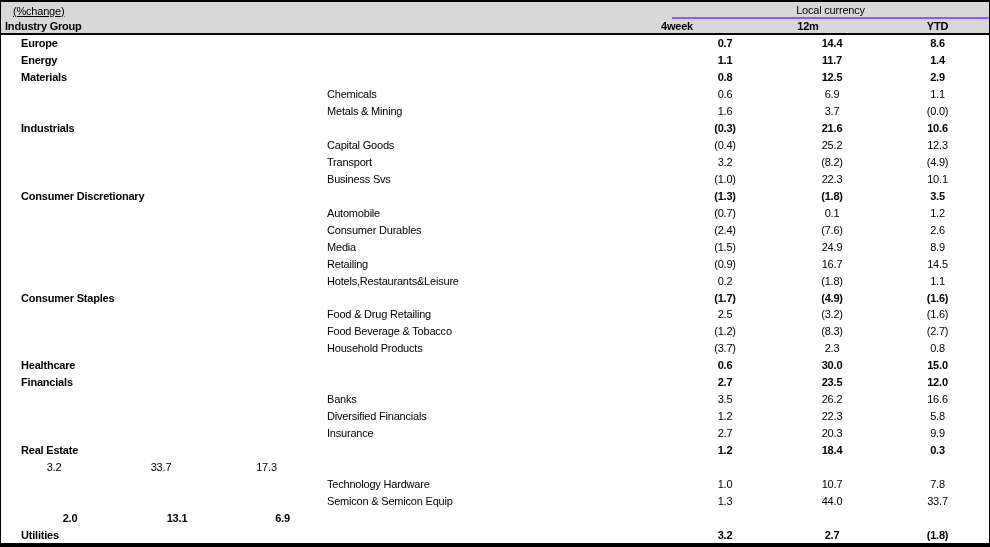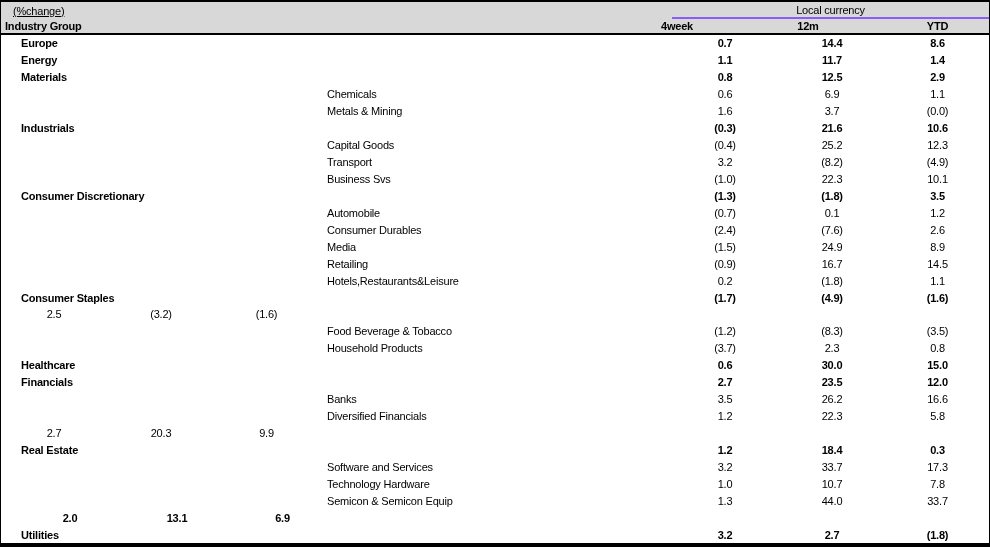--- a/index.html
+++ b/index.html
@@ -152,29 +152,30 @@
       <div class="num w2">(1.8)</div>
       <div class="num w3">1.1</div>
     </div>
       <div class="trow parent">
       <div class="label num-label">Consumer Staples</div>
       <div class="num w1">(1.7)</div>
       <div class="num w2">(4.9)</div>
       <div class="num w3">(1.6)</div>
     </div>
       <div class="trow sub">
+      <div class="label num-label">Food &amp; Drug Retailing</div>
       <div class="num w1">2.5</div>
       <div class="num w2">(3.2)</div>
       <div class="num w3">(1.6)</div>
     </div>
       <div class="trow sub">
       <div class="label num-label">Food Beverage &amp; Tobacco</div>
       <div class="num w1">(1.2)</div>
       <div class="num w2">(8.3)</div>
-      <div class="num w3">(3.5)</div>
+      <div class="num w3">(2.7)</div>
     </div>
       <div class="trow sub">
       <div class="label num-label">Household Products</div>
       <div class="num w1">(3.7)</div>
       <div class="num w2">2.3</div>
       <div class="num w3">0.8</div>
     </div>
       <div class="trow parent">
       <div class="label num-label">Healthcare</div>
       <div class="num w1">0.6</div>
@@ -193,32 +194,32 @@
       <div class="num w2">26.2</div>
       <div class="num w3">16.6</div>
     </div>
       <div class="trow sub">
       <div class="label num-label">Diversified Financials</div>
       <div class="num w1">1.2</div>
       <div class="num w2">22.3</div>
       <div class="num w3">5.8</div>
     </div>
       <div class="trow sub">
+      <div class="label num-label">Insurance</div>
       <div class="num w1">2.7</div>
       <div class="num w2">20.3</div>
       <div class="num w3">9.9</div>
     </div>
       <div class="trow parent">
       <div class="label num-label">Real Estate</div>
       <div class="num w1">1.2</div>
       <div class="num w2">18.4</div>
       <div class="num w3">0.3</div>
     </div>
       <div class="trow sub">
-      <div class="label num-label">Software and Services</div>
       <div class="num w1">3.2</div>
       <div class="num w2">33.7</div>
       <div class="num w3">17.3</div>
     </div>
       <div class="trow sub">
       <div class="label num-label">Technology Hardware</div>
       <div class="num w1">1.0</div>
       <div class="num w2">10.7</div>
       <div class="num w3">7.8</div>
     </div>

